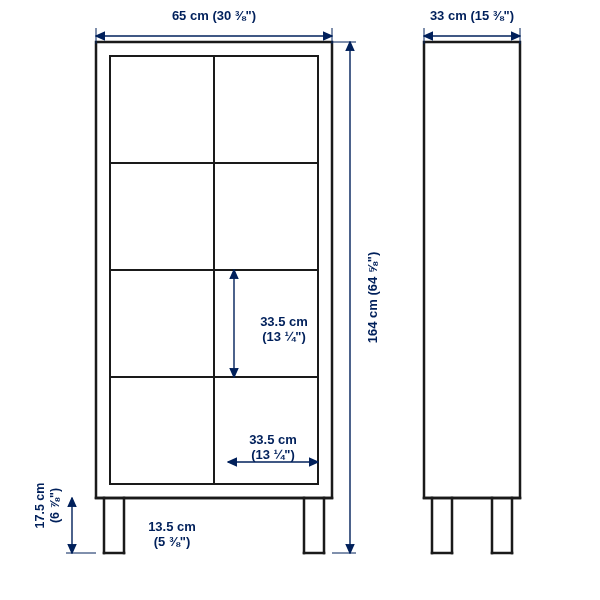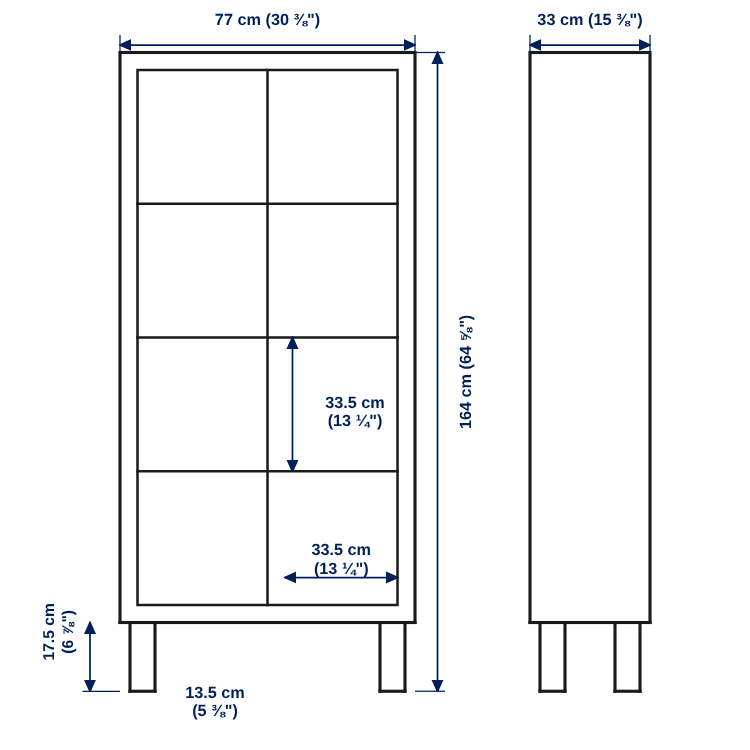--- a/index.html
+++ b/index.html
@@ -89,21 +89,21 @@
 
       <line x1="72" y1="498" x2="72" y2="553" marker-start="url(#arS)" marker-end="url(#ar)"></line>
       <line x1="66" y1="553" x2="96" y2="553" stroke-width="1"></line>
 
       <line x1="132" y1="516" x2="296" y2="516" marker-start="url(#arS)" marker-end="url(#ar)" stroke-width="0" opacity="0"></line>
       <line x1="124" y1="530" x2="136" y2="530" stroke-width="0" opacity="0"></line>
     </g>
   </svg>
 
   <div class="dimtext" style="left:124px;top:8px;width:180px;">
-    <span>77 cm</span>
+    <span>65 cm</span>
     <span>(30 ⅜")</span>
   </div>
 
   <div class="dimtext" style="left:382px;top:8px;width:180px;">
     <span>33 cm</span>
     <span>(15 ⅜")</span>
   </div>
 
   <div class="dimtext vert" style="left:282px;top:290px;width:180px;">
     <span>164 cm</span>
@@ -118,18 +118,18 @@
   <div class="dimtext" style="left:193px;top:432px;width:160px;">
     <div>33.5 cm</div>
     <div>(13 ¼")</div>
   </div>
 
   <div class="dimtext vert small" style="left:-33px;top:491px;width:160px;">
     <div>17.5 cm</div>
     <div>(6 ⅞")</div>
   </div>
 
-  <div class="dimtext" style="left:92px;top:519px;width:160px;margin-top:27px;">
+  <div class="dimtext" style="left:92px;top:519px;width:160px;">
     <div>13.5 cm</div>
     <div>(5 ⅜")</div>
   </div>
 
 </div>
 
 </body></html>

